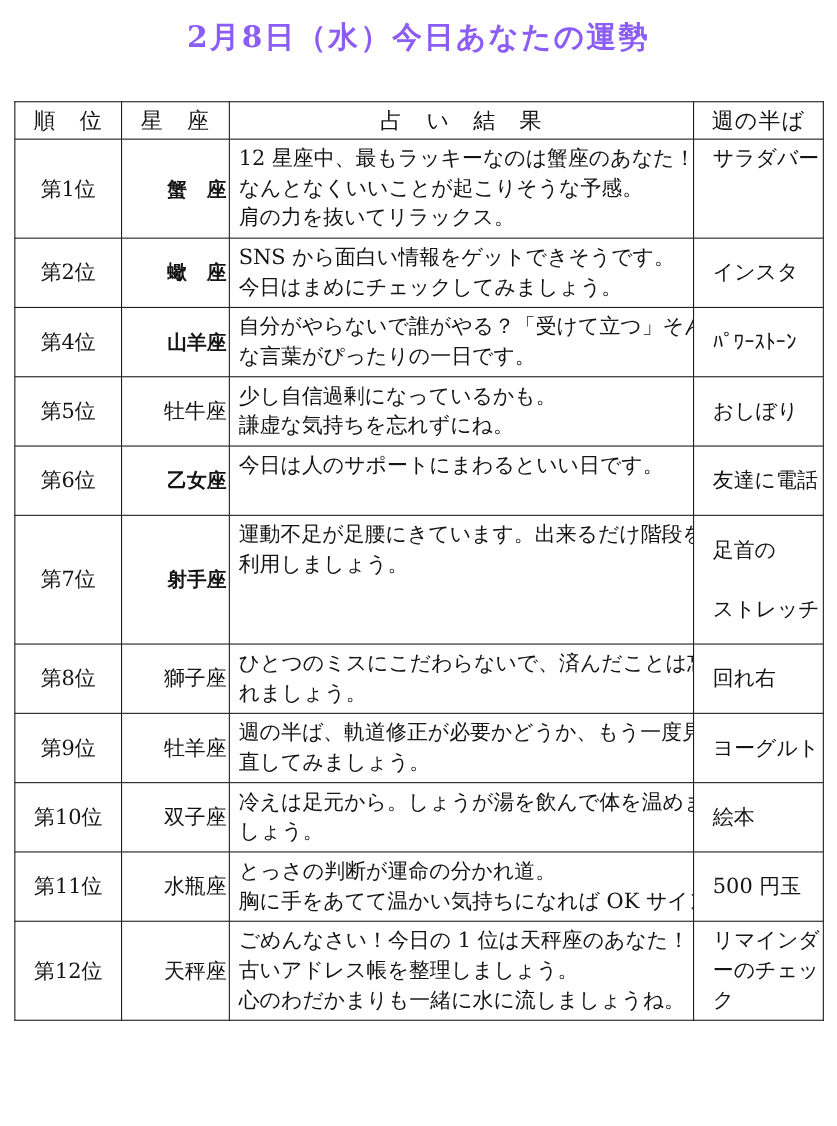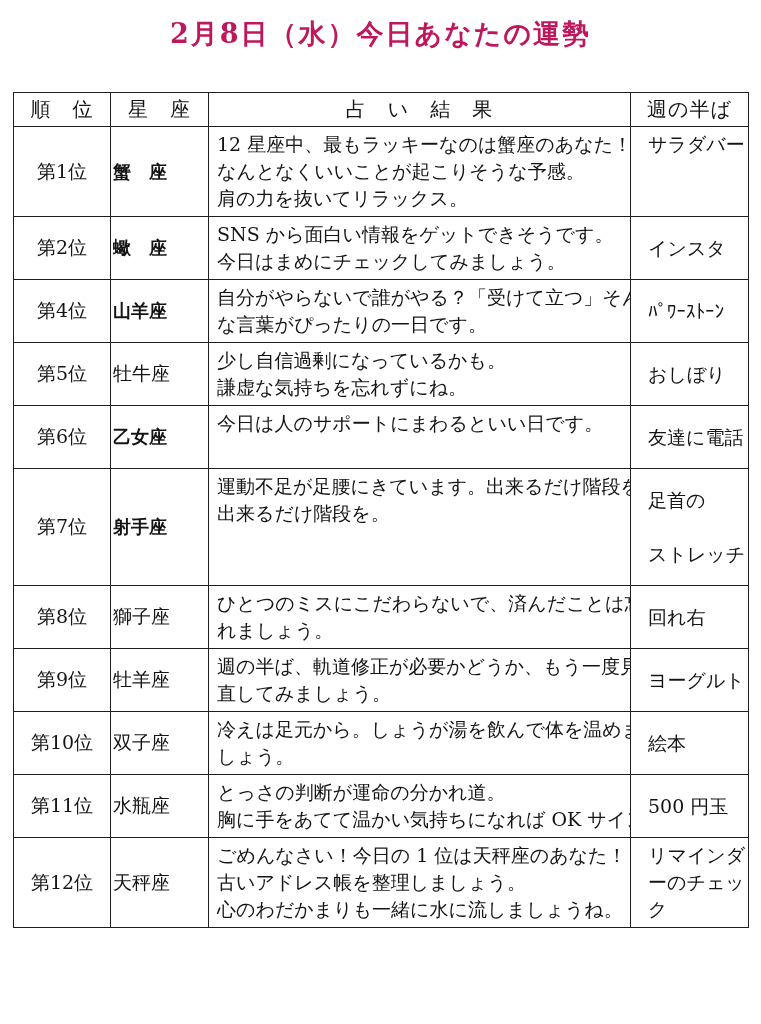--- a/index.html
+++ b/index.html
@@ -9,21 +9,21 @@
     font-family:"DejaVu Serif","Liberation Serif",serif;
     overflow:hidden;
   }
   .page{ width:761px; height:1024px; position:relative; }
   .title{
     margin:16px 0 0 0;
     text-align:center;
     font-size:27px;
     font-weight:bold;
     letter-spacing:2px;
-    color:#be185d;
+    color:#8b5cf6;
   }
   table.fortune-table{
     border-collapse:collapse;
     table-layout:fixed;
     width:735px;
     margin:40px 0 0 13px;
   }
   th,td{
     border:1px solid #1f1f1f;
     vertical-align:middle;
@@ -31,21 +31,21 @@
     overflow:hidden;
   }
   thead th{
     font-weight:normal;
     font-size:20px;
     height:33px;
     padding:0 4px;
     letter-spacing:1px;
   }
   td.rank{ text-align:center; padding:5px 2px; }
-  td.sign{ text-align:left; padding:16px 2px; }
+  td.sign{ text-align:right; padding:16px 2px; }
   td.sign.bold{
     font-weight:bold;
     font-family:"DejaVu Sans","Liberation Sans",sans-serif;
     font-size:18px;
   }
   td.fortune{ padding:4px 8px;margin-left:25px; }
   td.lucky{ padding:4px 17px; }
   td.lucky.small .line{ font-size:19px; letter-spacing:0; }
   .line{
     line-height:27px;
@@ -131,21 +131,21 @@
           </td>
           <td class="lucky">
             <div class="line">友達に電話</div>
           </td>
         </tr>
         <tr>
           <td class="rank">第7位</td>
           <td class="sign bold">射手座</td>
           <td class="fortune">
             <div class="line">運動不足が足腰にきています。出来るだけ階段を</div>
-            <div class="line">出来るだけ階段を。</div>
+            <div class="line">利用しましょう。</div>
             <div class="line">&nbsp;</div>
             <div class="line">&nbsp;</div>
           </td>
           <td class="lucky">
             <div class="line">足首の</div>
             <div class="line">&nbsp;</div>
             <div class="line">ストレッチ</div>
           </td>
         </tr>
         <tr>

